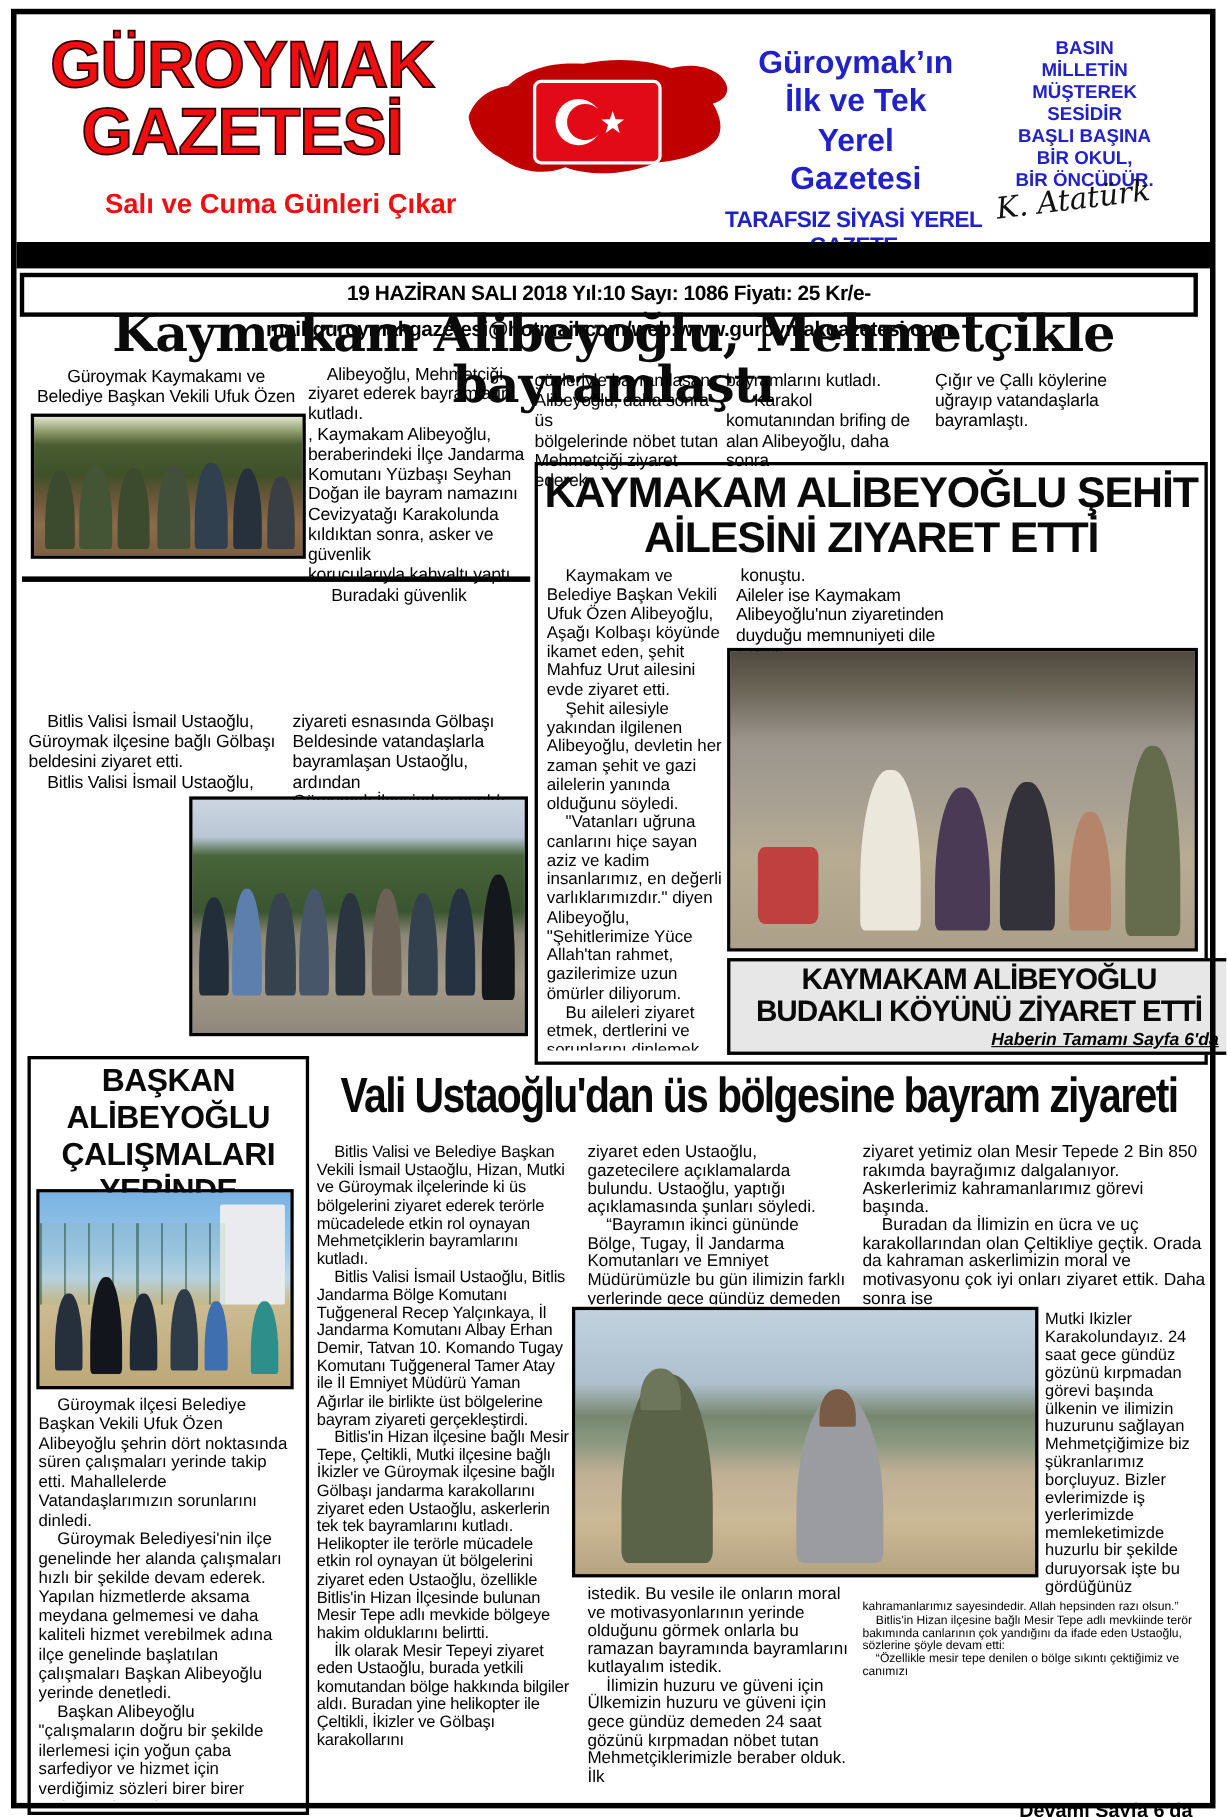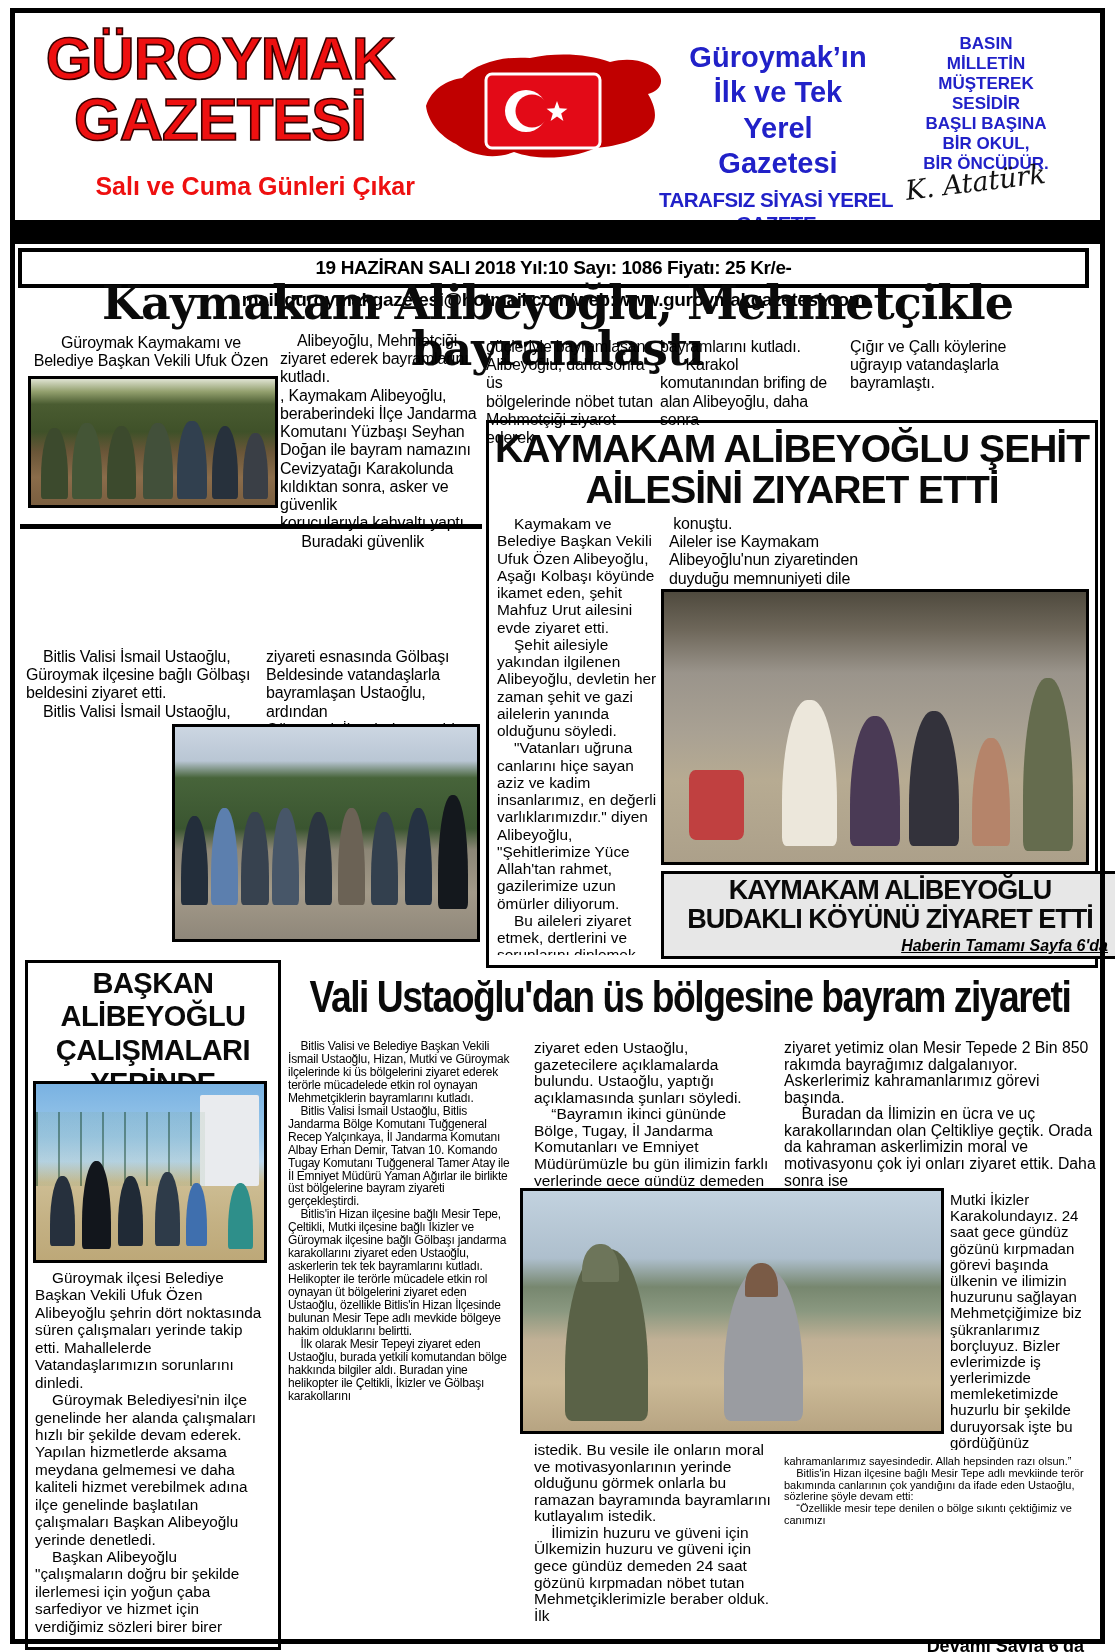--- a/index.html
+++ b/index.html
@@ -175,21 +175,21 @@
       <i class="fg" style="left:84%;bottom:6%;width:11%;height:38%;background:#2e8f8a"></i>
     </div>
 
     <div class="abs pre clip" style="left:7px;top:306px;width:232px;height:368px;font-size:15.3px;line-height:1.14;">&nbsp;&nbsp;&nbsp;&nbsp;Güroymak ilçesi Belediye Başkan Vekili  Ufuk Özen Alibeyoğlu şehrin dört noktasında süren çalışmaları yerinde takip etti. Mahallelerde Vatandaşlarımızın sorunlarını dinledi.
 &nbsp;&nbsp;&nbsp;&nbsp;Güroymak Belediyesi'nin ilçe genelinde her alanda çalışmaları hızlı bir şekilde devam ederek. Yapılan hizmetlerde aksama meydana gelmemesi ve daha kaliteli hizmet verebilmek adına ilçe genelinde başlatılan çalışmaları Başkan Alibeyoğlu yerinde denetledi.
 &nbsp;&nbsp;&nbsp;&nbsp;Başkan Alibeyoğlu "çalışmaların doğru bir şekilde ilerlemesi için yoğun çaba sarfediyor ve hizmet için verdiğimiz sözleri birer birer yerine getirmenin gururunu yaşıyoruz." dedi.</div>
   </div>
 
   <div class="abs sans-hl" style="left:284px;top:972px;width:812px;font-size:38px;letter-spacing:-1.5px;white-space:nowrap;transform:scale(0.98,1.18);transform-origin:center top;">Vali Ustaoğlu'dan üs bölgesine bayram ziyareti</div>
 
-  <div class="abs pre clip" style="left:288px;top:1040px;width:230px;height:602px;font-size:12px;line-height:1.08;letter-spacing:-0.2px;">&nbsp;&nbsp;&nbsp;&nbsp;Bitlis Valisi ve Belediye Başkan Vekili İsmail Ustaoğlu, Hizan, Mutki ve Güroymak ilçelerinde ki üs bölgelerini ziyaret ederek terörle mücadelede etkin rol oynayan Mehmetçiklerin bayramlarını kutladı.
+  <div class="abs pre clip" style="left:288px;top:1040px;width:230px;height:602px;font-size:15px;line-height:1.08;letter-spacing:-0.2px;">&nbsp;&nbsp;&nbsp;&nbsp;Bitlis Valisi ve Belediye Başkan Vekili İsmail Ustaoğlu, Hizan, Mutki ve Güroymak ilçelerinde ki üs bölgelerini ziyaret ederek terörle mücadelede etkin rol oynayan Mehmetçiklerin bayramlarını kutladı.
 &nbsp;&nbsp;&nbsp;&nbsp;Bitlis Valisi İsmail Ustaoğlu, Bitlis Jandarma Bölge Komutanı Tuğgeneral Recep Yalçınkaya, İl Jandarma Komutanı Albay Erhan Demir, Tatvan 10. Komando Tugay Komutanı Tuğgeneral Tamer Atay ile İl Emniyet Müdürü Yaman Ağırlar ile birlikte üst bölgelerine bayram ziyareti gerçekleştirdi.
 &nbsp;&nbsp;&nbsp;&nbsp;Bitlis'in Hizan ilçesine bağlı Mesir Tepe, Çeltikli, Mutki ilçesine bağlı İkizler ve Güroymak ilçesine bağlı Gölbaşı jandarma karakollarını ziyaret eden Ustaoğlu, askerlerin tek tek bayramlarını kutladı. Helikopter ile terörle mücadele etkin rol oynayan üt bölgelerini ziyaret eden Ustaoğlu, özellikle Bitlis'in Hizan İlçesinde bulunan Mesir Tepe adlı mevkide bölgeye hakim olduklarını belirtti.
 &nbsp;&nbsp;&nbsp;&nbsp;İlk olarak Mesir Tepeyi ziyaret eden Ustaoğlu, burada yetkili komutandan bölge hakkında bilgiler aldı. Buradan yine helikopter ile Çeltikli, İkizler ve Gölbaşı karakollarını</div>
 
   <div class="abs pre clip" style="left:534px;top:1040px;width:240px;height:146px;font-size:15.5px;line-height:1.07;">ziyaret eden Ustaoğlu, gazetecilere açıklamalarda bulundu. Ustaoğlu, yaptığı açıklamasında şunları söyledi.
 &nbsp;&nbsp;&nbsp;&nbsp;“Bayramın ikinci gününde Bölge, Tugay, İl Jandarma Komutanları ve Emniyet Müdürümüzle bu gün ilimizin farklı yerlerinde gece gündüz demeden görev başında olan kahramanlarımızı ziyaret etmek</div>
 
   <div class="photo" style="left:520px;top:1188px;width:418px;height:240px;background:linear-gradient(180deg,#c2d2df 0%,#aebfcd 28%,#77876f 40%,#8a9880 50%,#c0b095 62%,#cbb996 80%,#b7a482 100%);">
     <i class="fg" style="left:10%;bottom:4%;width:20%;height:72%;background:#5a6247"></i>
     <i class="fg" style="left:14%;bottom:62%;width:9%;height:16%;background:#6d755a"></i>

